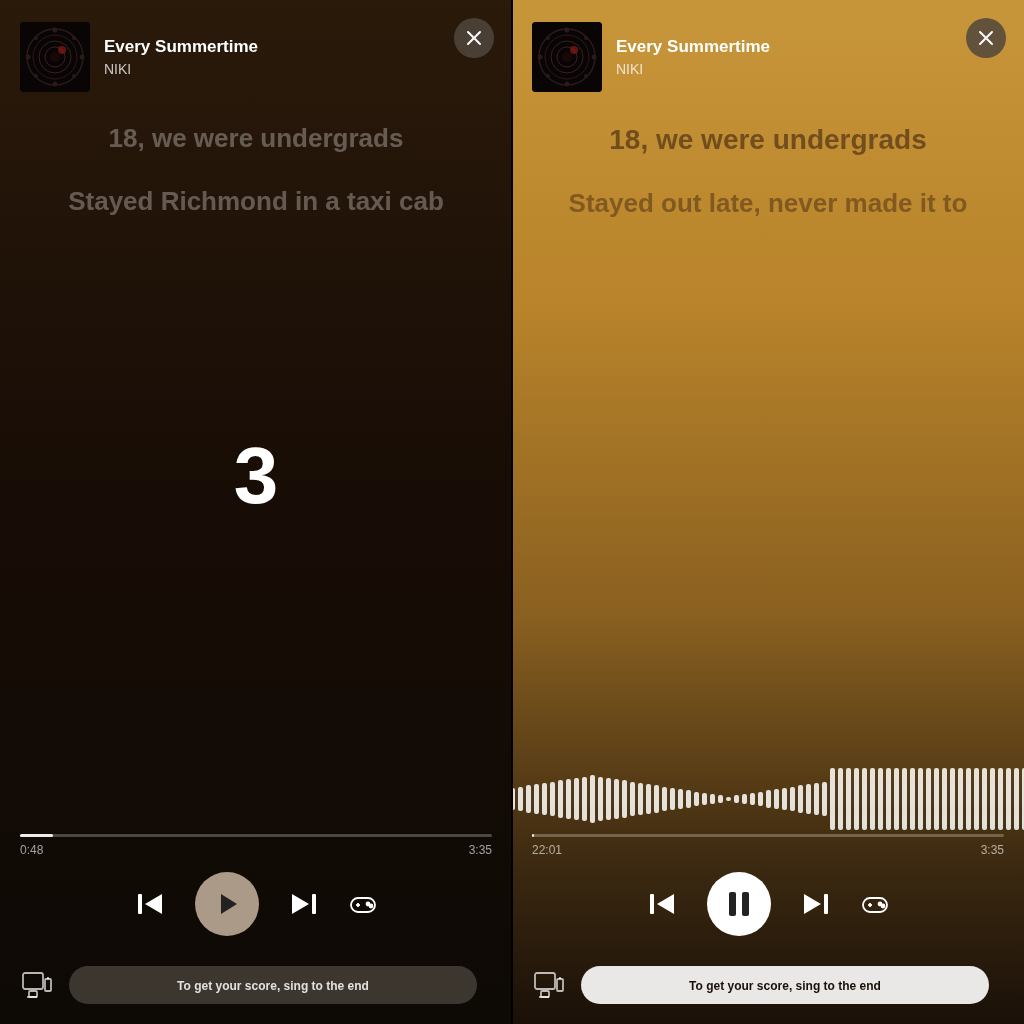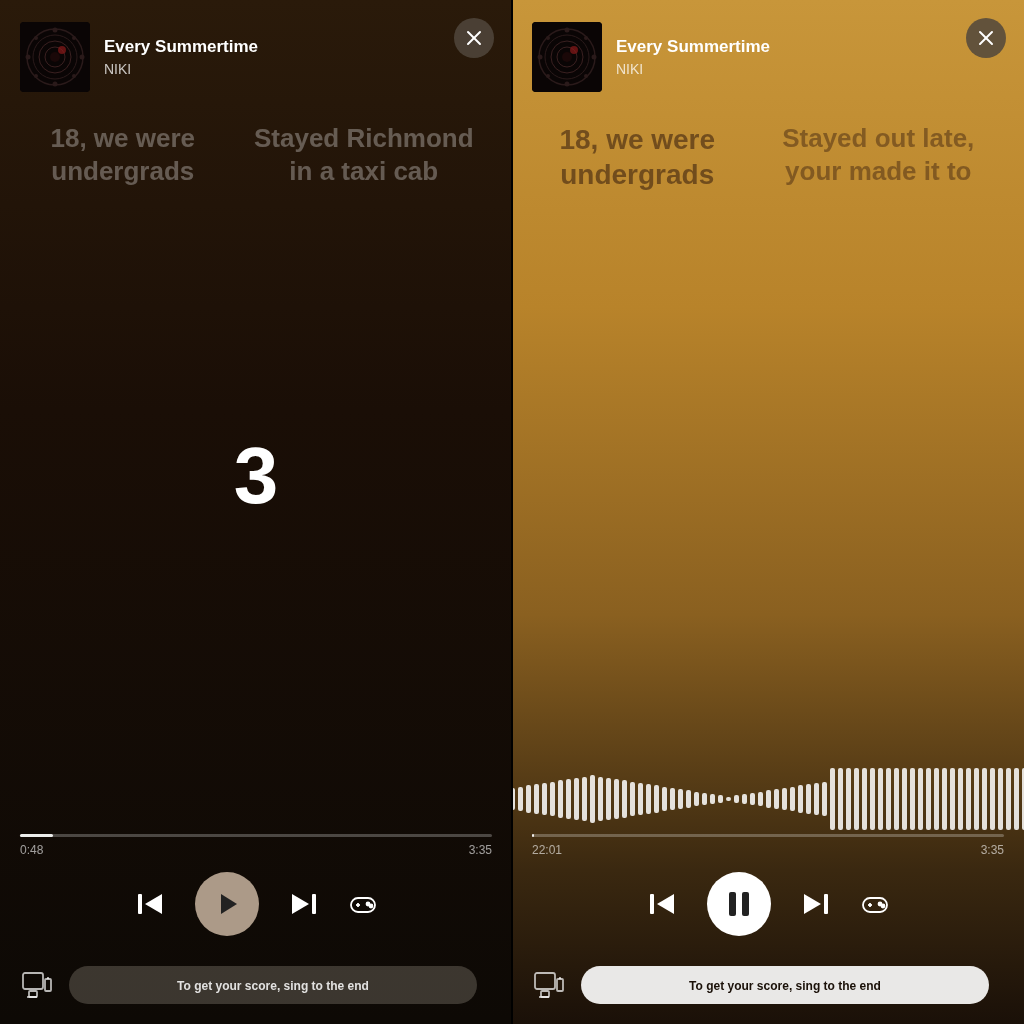--- a/index.html
+++ b/index.html
@@ -105,21 +105,21 @@
       font-size: 14px;
       font-weight: 400;
       margin-top: 3px;
     }
 
     
     .lyrics-area {
       flex: 1;
       padding: 10px 30px;
       display: flex;
-      flex-direction: row;
+      flex-direction: column;
       gap: 30px;
       overflow: hidden;
     }
 
     .lyric-line {
       font-size: 26px;
       font-weight: 800;
       line-height: 1.25;
       text-align: center;
     }
@@ -408,21 +408,21 @@
       </div>
     </div>
     <div class="track-info">
       <div class="track-title">Every Summertime</div>
       <div class="track-artist">NIKI</div>
     </div>
   </div>
 
   <div class="lyrics-area">
     <div class="lyric-line" style="color: rgba(80,50,20,0.7); font-size:28px;">18, we were undergrads</div>
-    <div class="lyric-line" style="color: rgba(80,50,20,0.55); font-size:26px;">Stayed out late, your made it to</div>
+    <div class="lyric-line" style="color: rgba(80,50,20,0.55); font-size:26px;">Stayed out late, never made it to</div>
   </div>
 
   <div class="waveform-container" id="waveform-right">
       <div class="waveform-bar" style="width: 5px; height: 22.32px;"></div>
       <div class="waveform-bar" style="width: 5px; height: 24.8px;"></div>
       <div class="waveform-bar" style="width: 5px; height: 27.28px;"></div>
       <div class="waveform-bar" style="width: 5px; height: 29.76px;"></div>
       <div class="waveform-bar" style="width: 5px; height: 32.24px;"></div>
       <div class="waveform-bar" style="width: 5px; height: 34.72px;"></div>
       <div class="waveform-bar" style="width: 5px; height: 37.2px;"></div>

